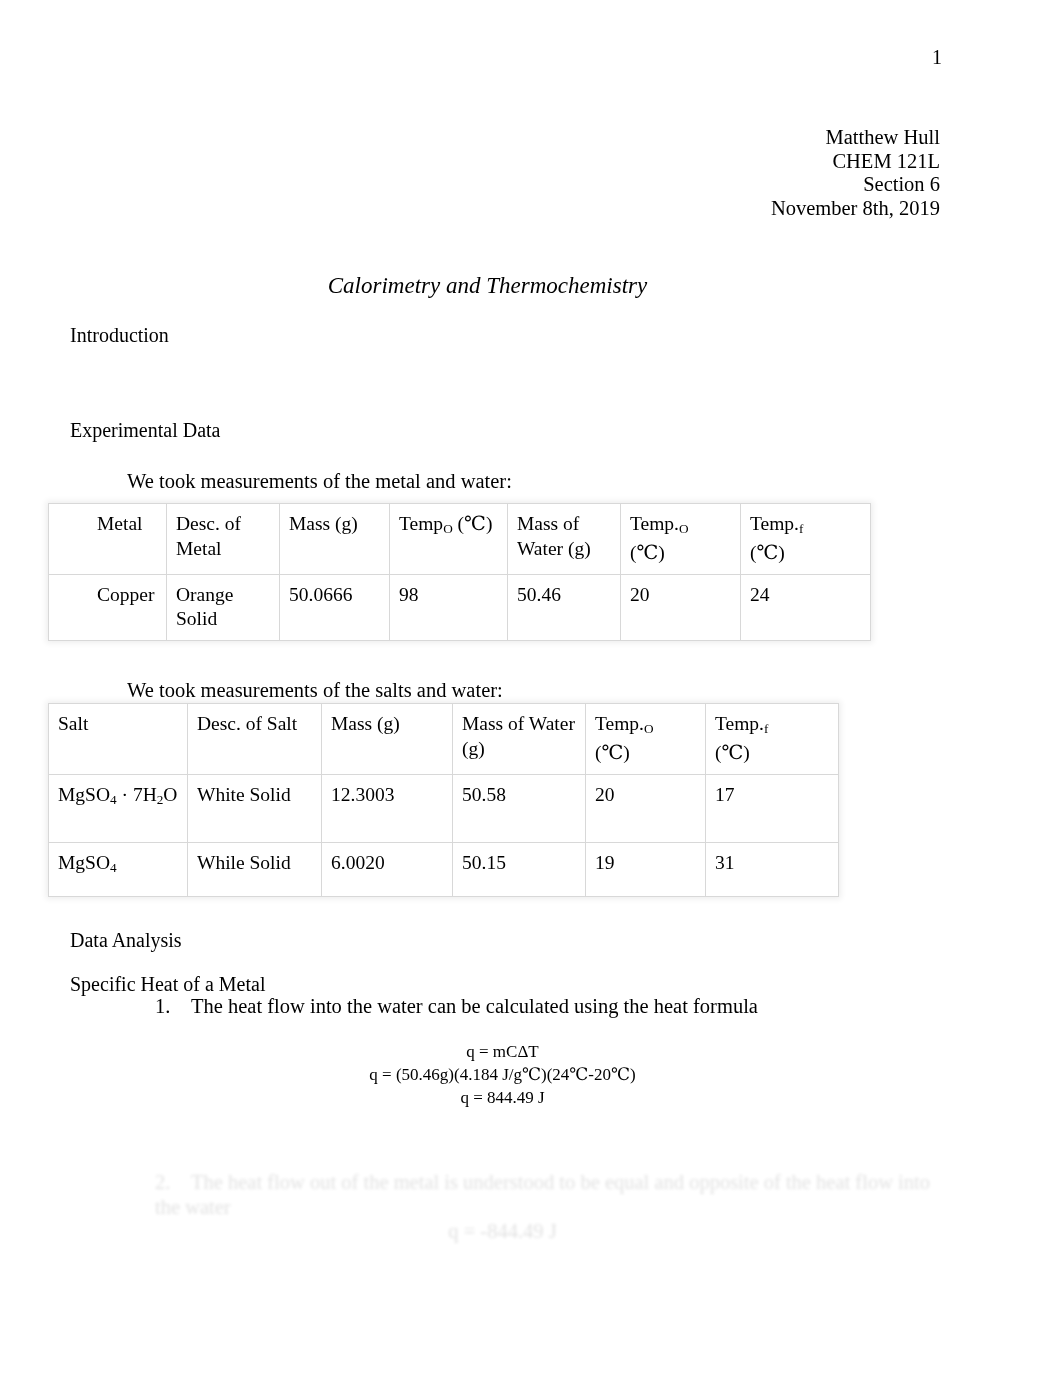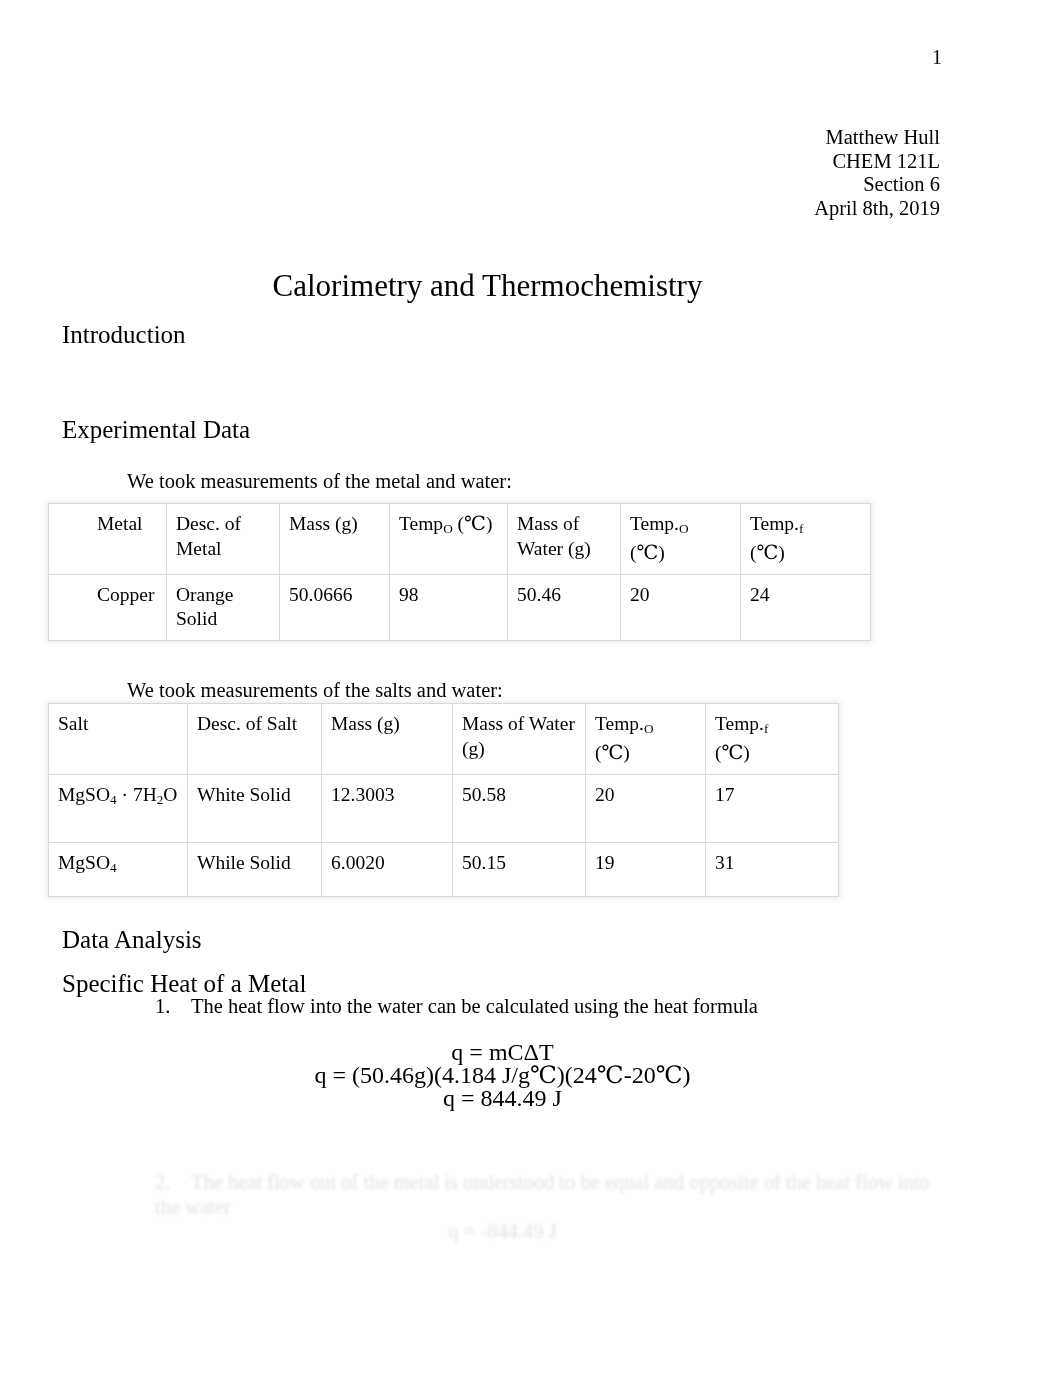--- a/index.html
+++ b/index.html
@@ -45,29 +45,30 @@
   }
   .doc-header div { white-space: nowrap; }
 
   
   .doc-title {
     position: absolute;
     left: 0;
     top: 272px;
     width: 975px;
     text-align: center;
-    font-size: 31px;
+    font-size: 23px;
     line-height: 28px;
+    font-style: italic;
   }
 
   
   .heading {
     position: absolute;
-    left: 62px;
-    font-size: 25px;
+    left: 70px;
+    font-size: 20px;
     line-height: 24px;
     white-space: nowrap;
   }
   .h-intro     { top: 323px; }
   .h-expdata   { top: 418px; }
   .h-analysis  { top: 928px; }
   .h-specheat  { top: 972px; }
 
   .indent-line {
     position: absolute;
@@ -131,21 +132,21 @@
   }
   .li-1 { top: 994px; white-space: nowrap; }
 
   
   .equations {
     position: absolute;
     left: 0;
     top: 1041px;
     width: 1005px;
     text-align: center;
-    font-size: 24px;
+    font-size: 17px;
     line-height: 22.8px;
   }
   .equations div { white-space: nowrap; }
 
   
   .faded {
     position: absolute;
     left: 0; top: 1160px;
     width: 1062px;
     height: 120px;
@@ -174,21 +175,21 @@
 <body>
 
 <div class="page">
 
   <div class="page-number">1</div>
 
   <div class="doc-header">
     <div>Matthew Hull</div>
     <div>CHEM 121L</div>
     <div>Section 6</div>
-    <div>April 8th, 2019</div>
+    <div>November 8th, 2019</div>
   </div>
 
   <div class="doc-title">Calorimetry and Thermochemistry</div>
 
   <div class="heading h-intro">Introduction</div>
   <div class="heading h-expdata">Experimental Data</div>
 
   <div class="indent-line lead-metal">We took measurements of the metal and water:</div>
 
   <table class="data-table" id="table-metal">

